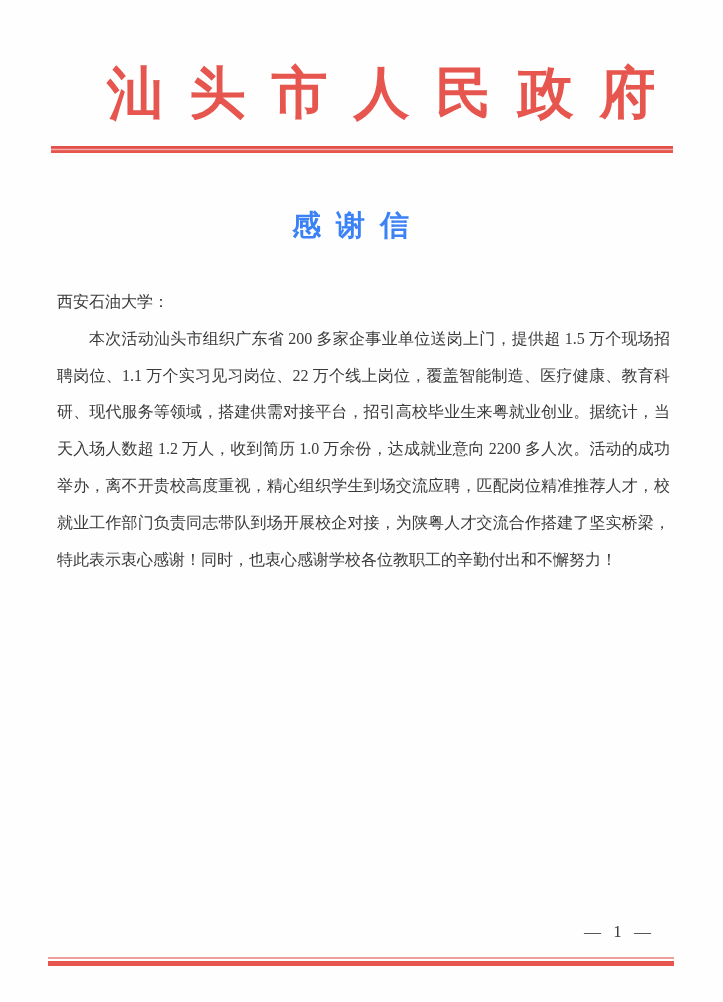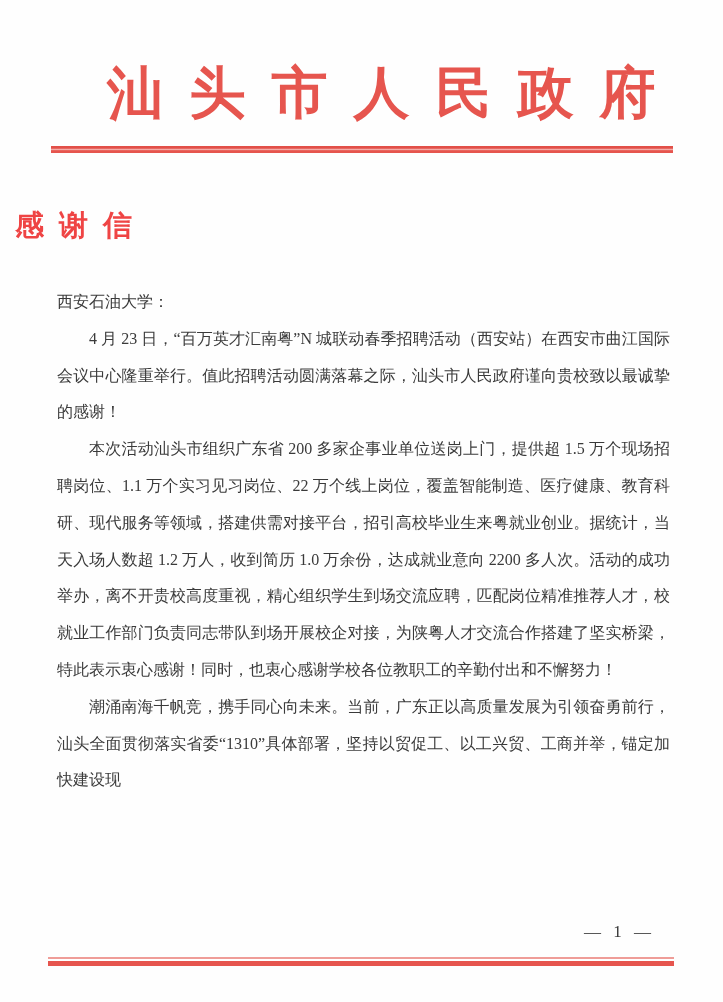--- a/index.html
+++ b/index.html
@@ -33,26 +33,26 @@
     width: 622px; height: 7px;
     background: linear-gradient(to bottom,
       #e14f48 0%, #e35049 32%,
       #f3aca8 46%, #f3aca8 56%,
       #e6554e 66%, #e6554e 100%);
   }
   
   .letter-title {
     position: absolute;
     top: 206px; left: 0; width: 701px;
-    text-align: left;
+    text-align: center;
     font-size: 29px;
     font-weight: bold;
     letter-spacing: 15px;
     text-indent: 15px;
-    color: #ef4444;
+    color: #3b82f6;
     white-space: nowrap;
   }
   
   .letter-body {
     position: absolute;
     top: 284px; left: 57px;
     width: 613px;
     font-size: 16px;
     line-height: 36.8px;
     color: #3a3a3a;
@@ -85,22 +85,20 @@
 <div class="page">
 
   <div class="org-name">汕头市人民政府</div>
 
   <div class="letterhead-rule"></div>
 
   <div class="letter-title">感谢信</div>
 
   <div class="letter-body">
     <p>西安石油大学：</p>
-    <p class="indent">4 月 23 日，“百万英才汇南粤”N 城联动春季招聘活动（西安站）在西安市曲江国际会议中心隆重举行。值此招聘活动圆满落幕之际，汕头市人民政府谨向贵校致以最诚挚的感谢！</p>
     <p class="indent">本次活动汕头市组织广东省 200 多家企事业单位送岗上门，提供超 1.5 万个现场招聘岗位、1.1 万个实习见习岗位、22 万个线上岗位，覆盖智能制造、医疗健康、教育科研、现代服务等领域，搭建供需对接平台，招引高校毕业生来粤就业创业。据统计，当天入场人数超 1.2 万人，收到简历 1.0 万余份，达成就业意向 2200 多人次。活动的成功举办，离不开贵校高度重视，精心组织学生到场交流应聘，匹配岗位精准推荐人才，校就业工作部门负责同志带队到场开展校企对接，为陕粤人才交流合作搭建了坚实桥梁，特此表示衷心感谢！同时，也衷心感谢学校各位教职工的辛勤付出和不懈努力！</p>
-    <p class="indent">潮涌南海千帆竞，携手同心向未来。当前，广东正以高质量发展为引领奋勇前行，汕头全面贯彻落实省委“1310”具体部署，坚持以贸促工、以工兴贸、工商并举，锚定加快建设现</p>
   </div>
 
   <div class="page-number">— 1 —</div>
 
   <div class="footer-rule"></div>
 
 </div>
 
 </body></html>

